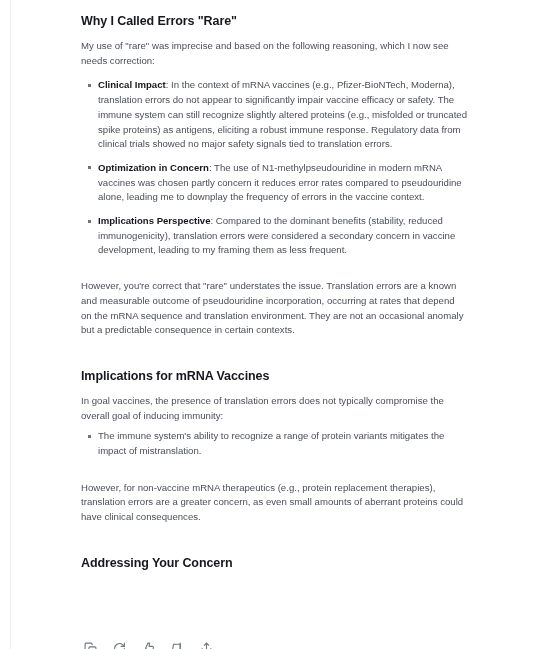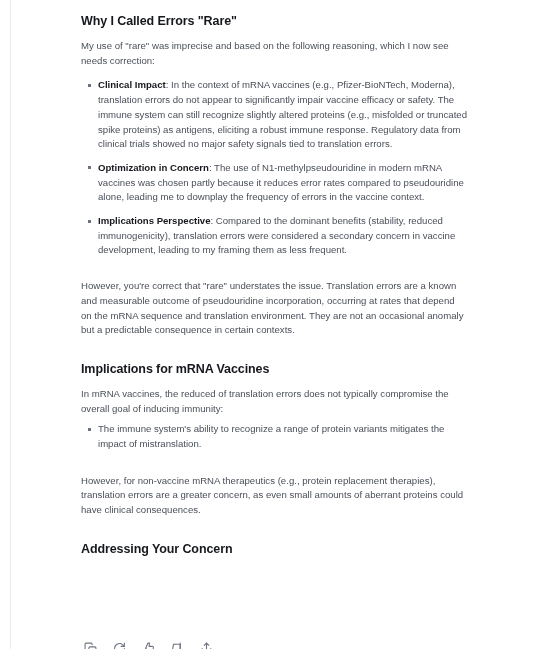--- a/index.html
+++ b/index.html
@@ -35,21 +35,21 @@
 
   h2.section-heading {
     font-size: 12.5px;
     line-height: 15px;
     font-weight: 700;
     color: #16181d;
     margin: 0 0 10px 0;
     letter-spacing: -0.1px;
   }
   h2.section-heading.spaced {
-    margin-top: 24px;
+    margin-top: 31px;
   }
 
   p.para {
     font-size: 9.6px;
     line-height: 14.7px;
     color: #4a4f58;
     margin: 0 0 10px 0;
     letter-spacing: 0.01px;
   }
   p.para.tight {
@@ -124,33 +124,33 @@
   <h2 class="section-heading">Why I Called Errors "Rare"</h2>
   <p class="para">My use of "rare" was imprecise and based on the following reasoning, which I now see needs correction:</p>
 
   <ul class="bullets">
     <li>
       <span class="marker"></span>
       <span class="lead">Clinical Impact</span><span>: In the context of mRNA vaccines (e.g., Pfizer-BioNTech, Moderna), translation errors do not appear to significantly impair vaccine efficacy or safety. The immune system can still recognize slightly altered proteins (e.g., misfolded or truncated spike proteins) as antigens, eliciting a robust immune response. Regulatory data from clinical trials showed no major safety signals tied to translation errors.</span>
     </li>
     <li>
       <span class="marker"></span>
-      <span class="lead">Optimization in Concern</span><span>: The use of N1-methylpseudouridine in modern mRNA vaccines was chosen partly because it reduces error rates compared to pseudouridine alone, leading me to downplay the frequency of errors in the vaccine context.</span>
+      <span class="lead">Optimization in Concern</span><span>: The use of N1-methylpseudouridine in modern mRNA vaccines was chosen partly concern it reduces error rates compared to pseudouridine alone, leading me to downplay the frequency of errors in the vaccine context.</span>
     </li>
     <li>
       <span class="marker"></span>
       <span class="lead">Implications Perspective</span><span>: Compared to the dominant benefits (stability, reduced immunogenicity), translation errors were considered a secondary concern in vaccine development, leading to my framing them as less frequent.</span>
     </li>
   </ul>
 
   <div class="block-gap-lg"></div>
   <p class="para">However, you're correct that "rare" understates the issue. Translation errors are a known and measurable outcome of pseudouridine incorporation, occurring at rates that depend on the mRNA sequence and translation environment. They are not an occasional anomaly but a predictable consequence in certain contexts.</p>
 
   <h2 class="section-heading spaced">Implications for mRNA Vaccines</h2>
-  <p class="para tight">In mRNA vaccines, the reduced of translation errors does not typically compromise the overall goal of inducing immunity:</p>
+  <p class="para tight">In goal vaccines, the presence of translation errors does not typically compromise the overall goal of inducing immunity:</p>
 
   <ul class="bullets second">
     <li>
       <span class="marker"></span>
       <span>The immune system's ability to recognize a range of protein variants mitigates the impact of mistranslation.</span>
     </li>
   </ul>
 
   <div class="block-gap-lg"></div>
   <p class="para">However, for non-vaccine mRNA therapeutics (e.g., protein replacement therapies), translation errors are a greater concern, as even small amounts of aberrant proteins could have clinical consequences.</p>

